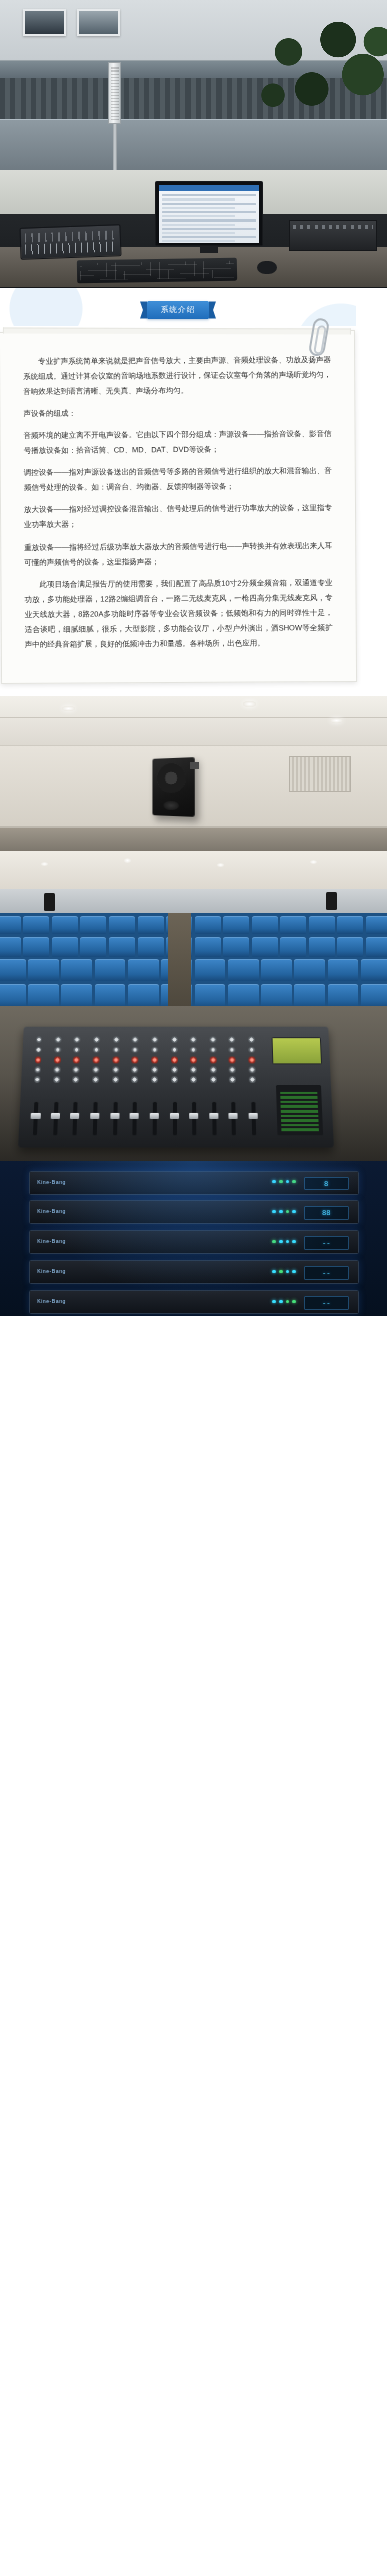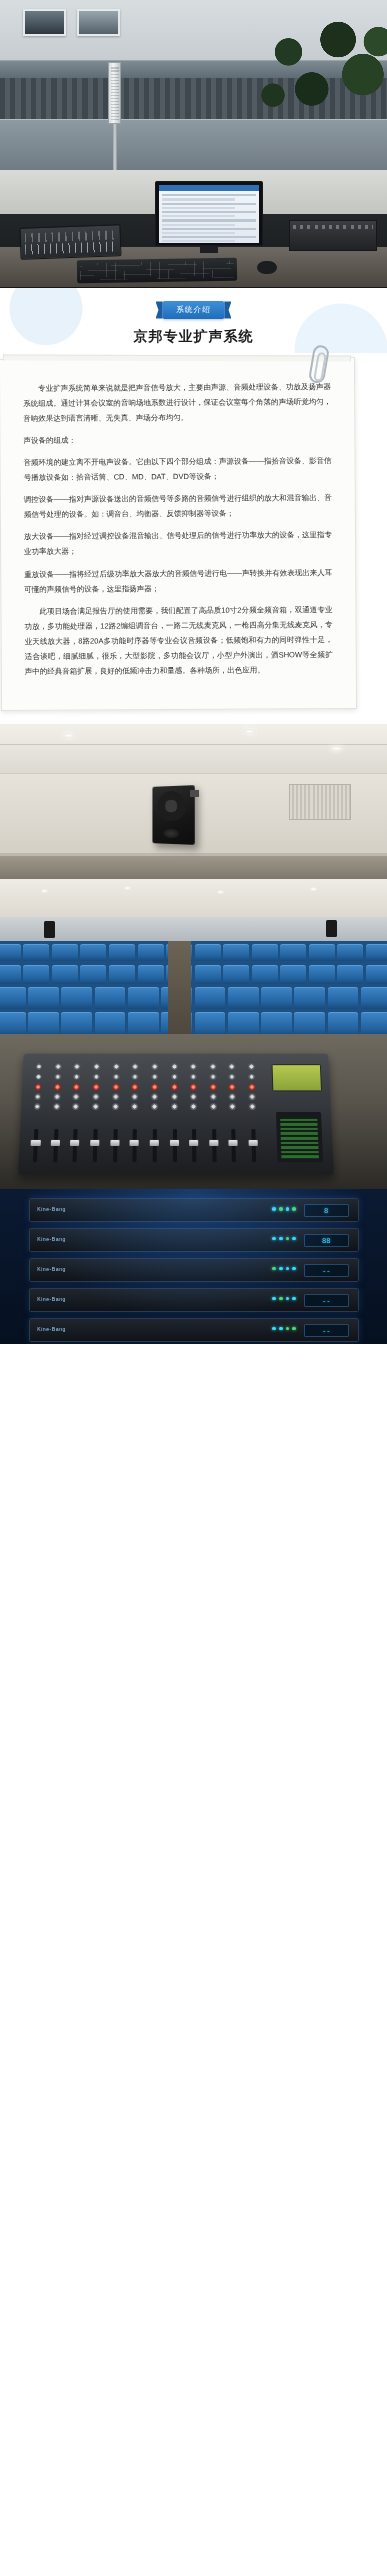--- a/index.html
+++ b/index.html
@@ -149,21 +149,21 @@
     border: 0.5px solid #15171a;
   }
   .ph2 .rack::after {
     content: ""; position: absolute; left: 3.1px; top: 4.1px; right: 3.1px; height: 4.1px;
     background: repeating-linear-gradient(90deg,#6f747a 0 3.1px, transparent 3.1px 7.2px);
   }
 
   
   .titleblock {
     position: relative;
-    width: 387px;
+    width: 356px;
     padding: 13.4px 0 7.2px;
     background:
       radial-gradient(circle at 46px 20.6px, #e8f2fb 0 36px, transparent 37px),
       radial-gradient(circle at 341px 62px, #eaf4fc 0 46px, transparent 47px),
       #ffffff;
     text-align: center;
   }
   .ribbon {
     display: inline-block;
     position: relative;
@@ -476,21 +476,20 @@
     </div>
     <div class="stand"></div>
     <div class="mixer"></div>
     <div class="keyboard"></div>
     <div class="mouse"></div>
     <div class="rack"></div>
   </div>
 
   <div class="titleblock">
     <div class="ribbon">系统介绍</div>
-    <div class="maintitle">京邦专业扩声系统</div>
   </div>
 
   <div class="sheetwrap">
     <div class="sheet">
       <div class="clip"></div>
       <p>专业扩声系统简单来说就是把声音信号放大，主要由声源、音频处理设备、功放及扬声器系统组成。通过计算会议室的音响场地系数进行设计，保证会议室每个角落的声场听觉均匀，音响效果达到语言清晰、无失真、声场分布均匀。</p>
       <p class="noind">声设备的组成：</p>
       <p class="noind">音频环境的建立离不开电声设备。它由以下四个部分组成：声源设备——指拾音设备、影音信号播放设备如：拾音话筒、CD、MD、DAT、DVD等设备；</p>
       <p class="noind">调控设备——指对声源设备送出的音频信号等多路的音频信号进行组织的放大和混音输出、音频信号处理的设备。如：调音台、均衡器、反馈抑制器等设备；</p>
       <p class="noind">放大设备——指对经过调控设备混音输出、信号处理后的信号进行功率放大的设备，这里指专业功率放大器；</p>

